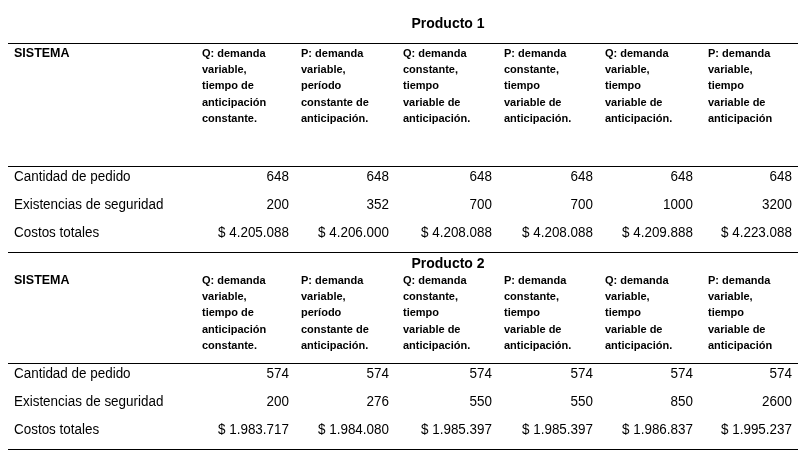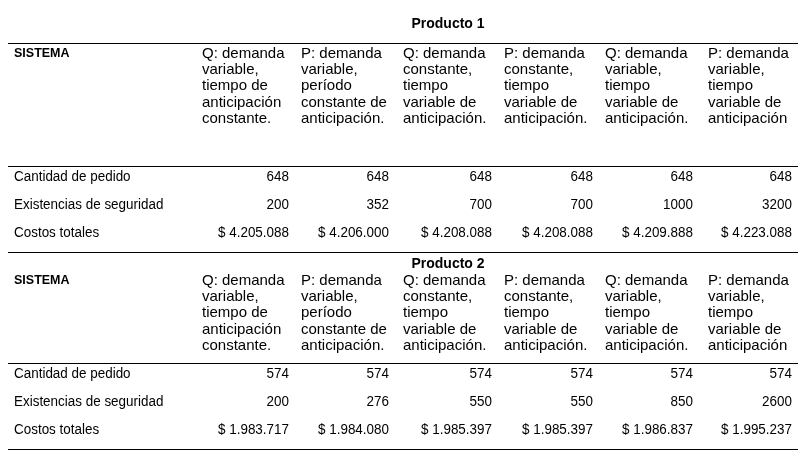--- a/index.html
+++ b/index.html
@@ -34,22 +34,22 @@
     }
     .sys-label {
       position: absolute;
       left: 14px;
       font-weight: bold;
       font-size: 12.5px;
       line-height: 16px;
     }
     .col-head {
       position: absolute;
-      font-weight: normal;
-      font-size: 15px;
+      font-weight: bold;
+      font-size: 11px;
       line-height: 16.2px;
       white-space: pre-line;
     }
     .row-label {
       position: absolute;
       left: 14px;
       font-size: 14px;
       line-height: 16px;
       transform: scaleX(0.96);
       transform-origin: left center;

